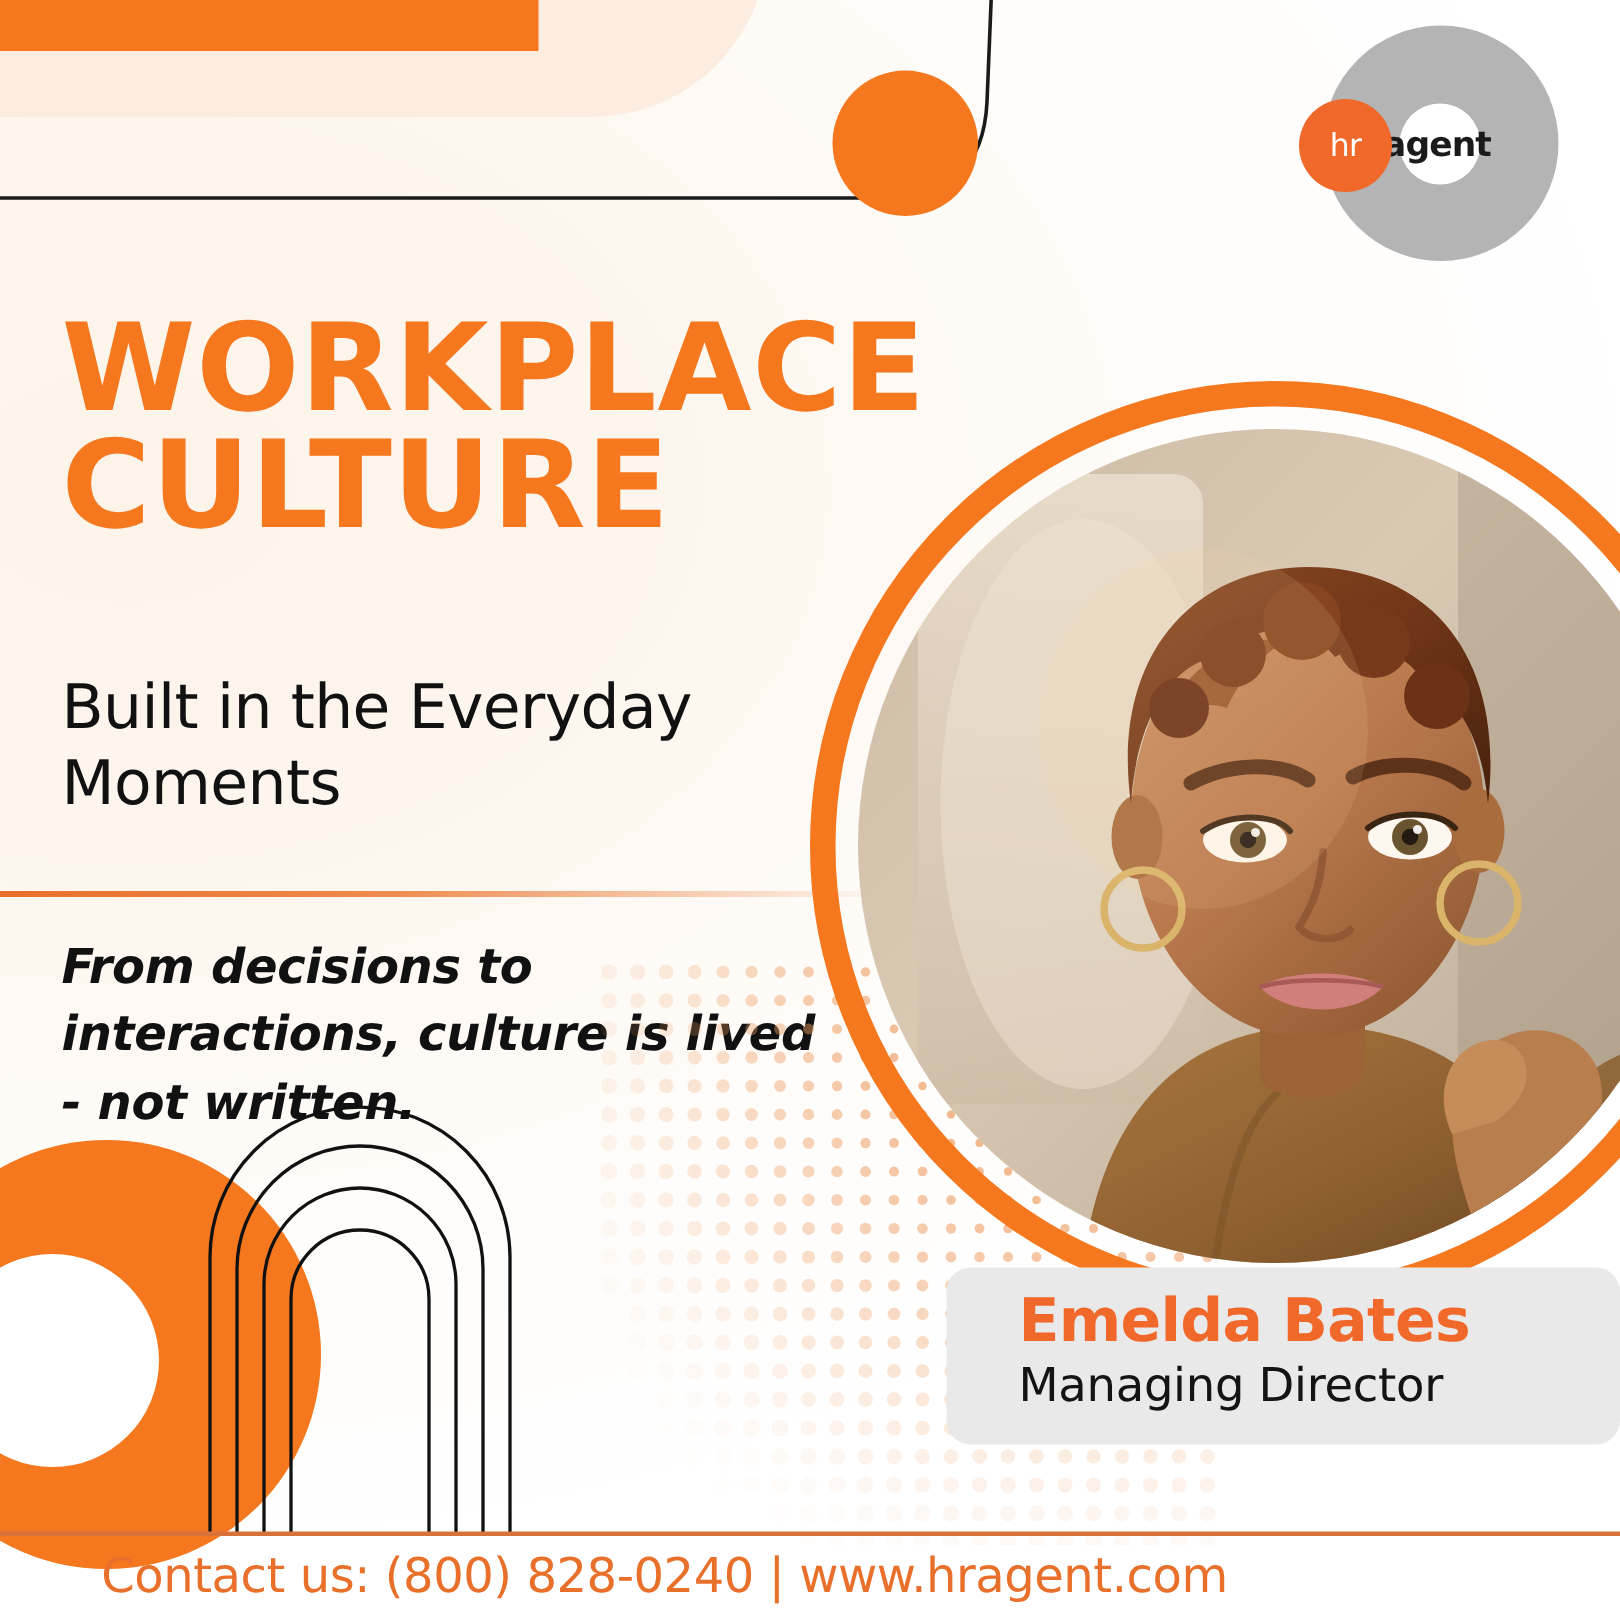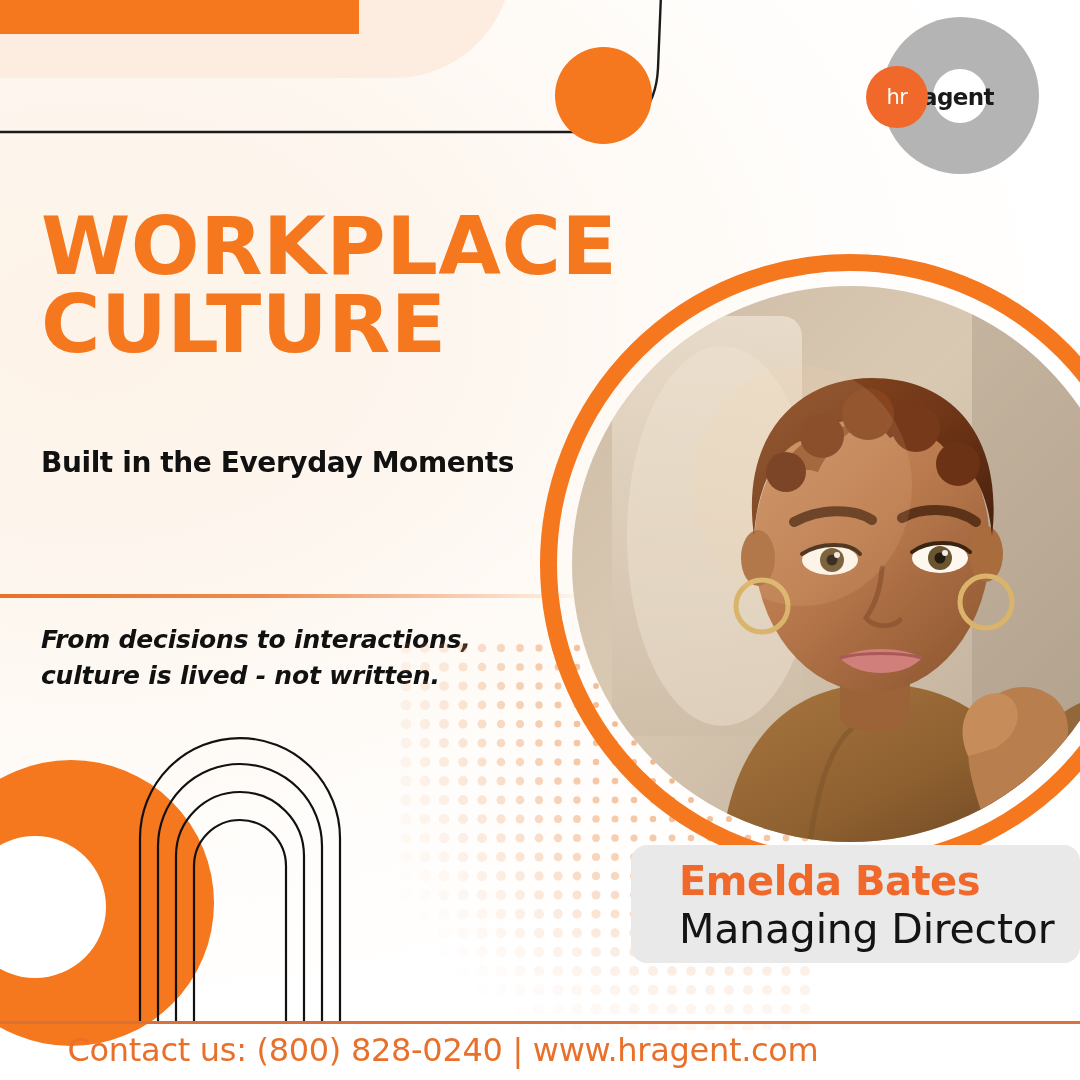--- a/index.html
+++ b/index.html
@@ -64,31 +64,31 @@
   }
   .headline h1{
     margin:0;color:#F5771E;
     font-family:"DejaVu Sans", sans-serif;
     font-weight:700;font-size:81px;line-height:0.96;letter-spacing:0.5px;
   }
   .subhead{
     position:absolute;left:41px;top:446px;width:520px;
     margin:0;color:#111111;
     font-family:"DejaVu Sans", sans-serif;
-    font-weight:700;font-size:28px;line-height:1.24;letter-spacing:-0.4px;
+    font-weight:400;font-size:41px;line-height:1.24;letter-spacing:-0.4px;
   }
   .rule{
     position:absolute;left:0px;top:594px;width:620px;height:4px;
     background:linear-gradient(to right,#E8702A 0%,#EE8B4E 42%,rgba(238,150,90,0) 96%);
   }
   .tagline{
     position:absolute;left:41px;top:622px;width:520px;
     margin:0;color:#111111;
     font-family:"DejaVu Sans", sans-serif;
-    font-weight:700;font-style:italic;font-size:25px;line-height:1.42;letter-spacing:-0.2px;
+    font-weight:700;font-style:italic;font-size:32px;line-height:1.42;letter-spacing:-0.2px;
   }
 
   
   .donut-bl{
     position:absolute;left:-72px;top:760px;width:286px;height:286px;border-radius:50%;
     background:#F5771E;
   }
   .donut-bl-hole{
     position:absolute;left:-36px;top:836px;width:142px;height:142px;border-radius:50%;
     background:#ffffff;
@@ -118,21 +118,21 @@
     padding:14px 0 0 48px;box-sizing:border-box;
   }
   .name-card .nm{
     margin:0;color:#F0692B;
     font-family:"DejaVu Sans", sans-serif;
     font-weight:700;font-size:40px;line-height:1.1;letter-spacing:-0.5px;
   }
   .name-card .role{
     margin:4px 0 0 0;color:#141414;
     font-family:"DejaVu Sans", sans-serif;
-    font-weight:400;font-size:41px;line-height:1.1;letter-spacing:-0.2px;
+    font-weight:400;font-size:31px;line-height:1.1;letter-spacing:-0.2px;
   }
 
   
   .footer-rule{
     position:absolute;left:0;top:1021px;width:1080px;height:3px;background:#D9723A;
   }
   .footer-text{
     position:absolute;left:0;top:1031px;width:886px;text-align:center;
     color:#E8702A;
     font-family:"DejaVu Sans", sans-serif;

